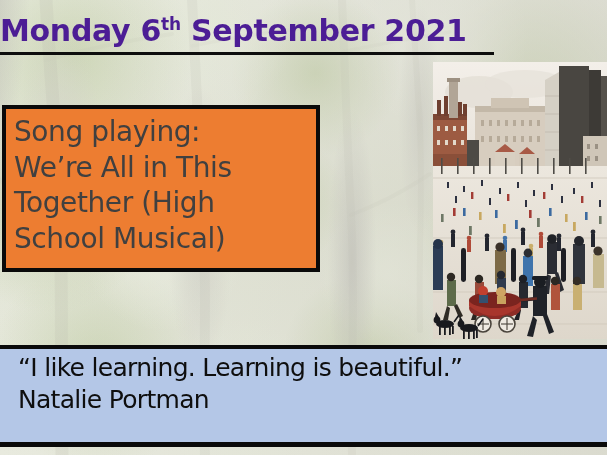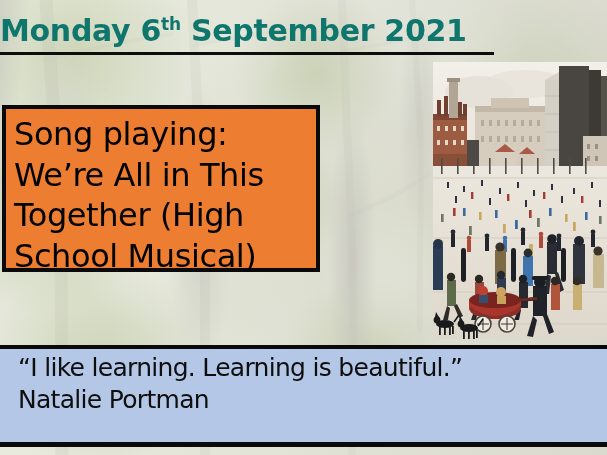--- a/index.html
+++ b/index.html
@@ -58,21 +58,21 @@
 
   
   .title {
     position: absolute;
     left: 0px;
     top: 16px;
     width: 607px;
     font-family: "DejaVu Sans", sans-serif;
     font-size: 30px;
     font-weight: 600;
-    color: #0f766e;
+    color: #4c1d95;
     letter-spacing: -0.3px;
     white-space: nowrap;
     line-height: 1.0;
   }
   .title .sup {
     font-size: 17px;
     vertical-align: super;
     line-height: 0;
   }
   .title-rule {
@@ -91,23 +91,23 @@
     top: 105px;
     width: 318px;
     height: 167px;
     background: #ED7D31;
     border: 4px solid #0a0a0a;
     box-sizing: border-box;
     padding: 5px 6px 0 8px;
   }
   .song-text {
     font-family: "DejaVu Sans", sans-serif;
-    font-size: 32px;
+    font-size: 28px;
     font-weight: 500;
-    color: #000000;
+    color: #404040;
     line-height: 1.27;
     letter-spacing: -0.4px;
     white-space: pre-line;
   }
 
   
   .quote-box {
     position: absolute;
     left: 0px;
     top: 345px;

